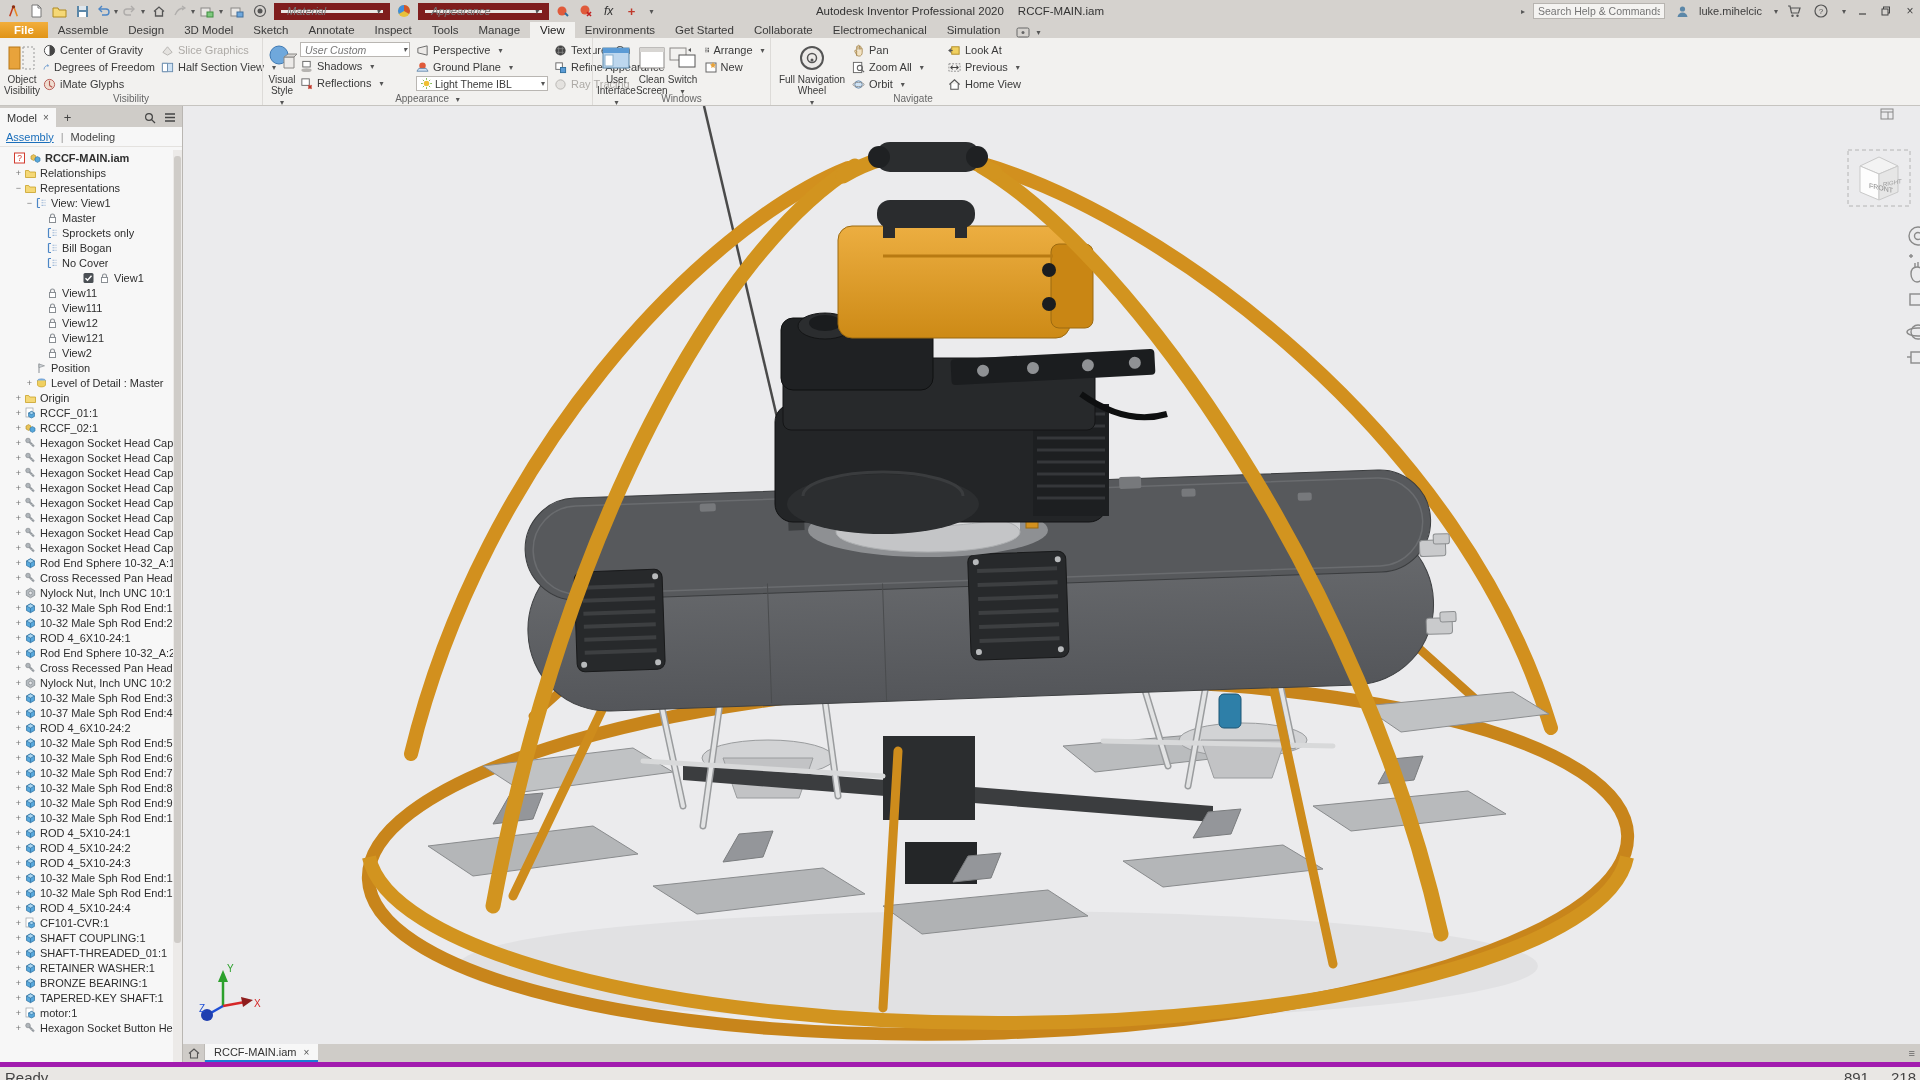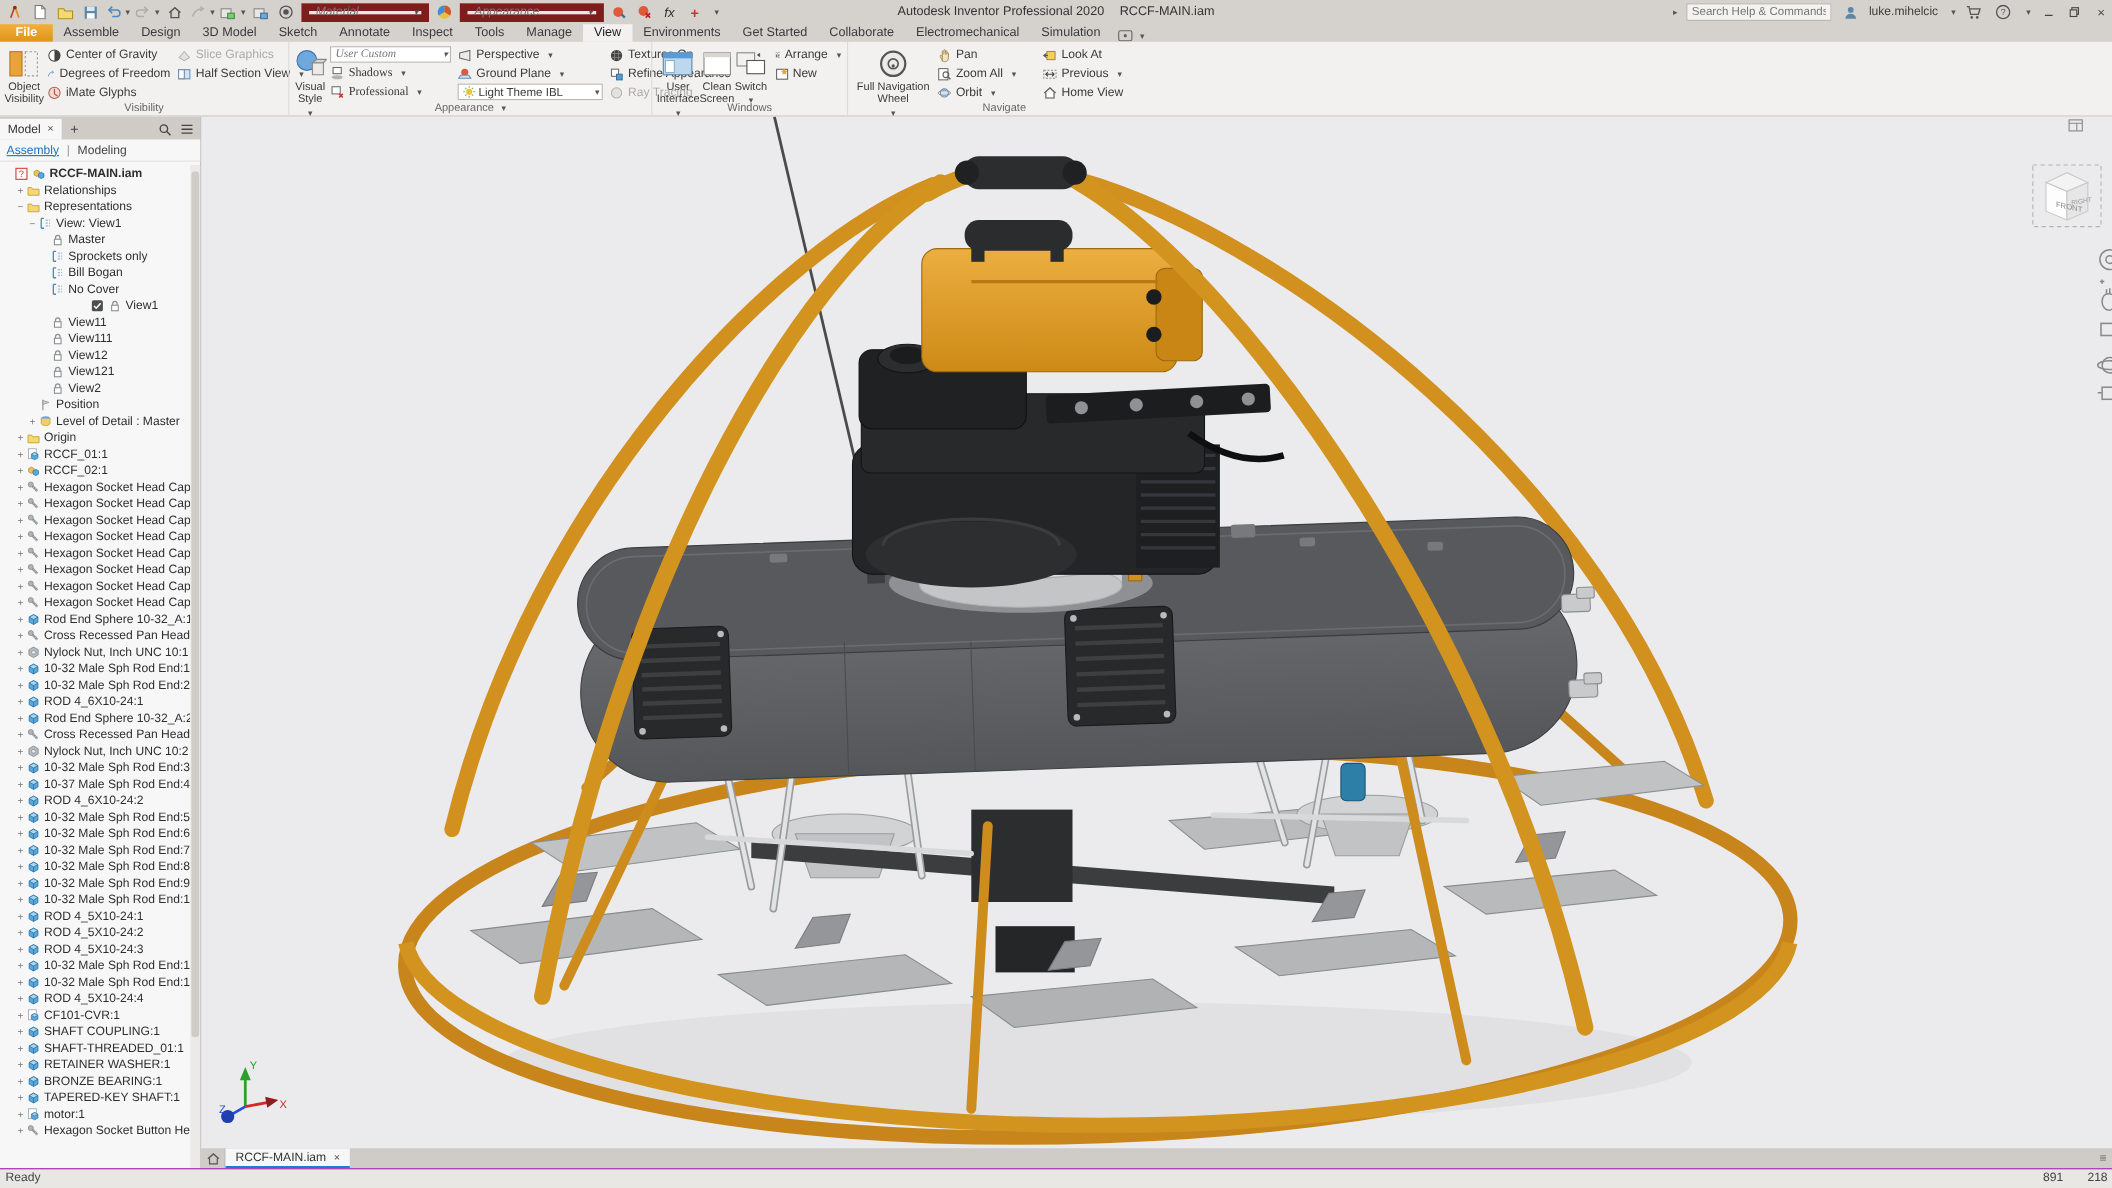--- a/index.html
+++ b/index.html
@@ -68,21 +68,21 @@
   #vp-expand { position:absolute; right:24px; top:2px; width:16px; height:14px; color:#777; }
 
   
   #doctabbar { position:absolute; left:183px; right:0; top:1044px; height:18px; background:#cfccc8; display:flex; align-items:stretch; font-size:11px; }
   #doc-home { width:22px; display:flex; align-items:center; justify-content:center; border-right:1px solid #bdbab6; color:#555; }
   #doc-tab { background:#f7f7f7; display:flex; align-items:center; gap:7px; padding:0 9px; color:#333; border-bottom:2px solid #1b7cd6; }
   #doc-tab .close { color:#555; font-size:10px; }
   #doctab-menu { margin-left:auto; display:flex; align-items:center; padding-right:5px; color:#666; font-size:11px; }
 
   
-  #statusbar { position:absolute; left:0; top:1062px; width:1920px; height:18px; background:#e9e7e4; border-top:1px solid #a21caf; font-size:11px; color:#444; }
+  #statusbar { position:absolute; left:0; top:1062px; width:1920px; height:18px; background:#e9e7e4; border-top:5px solid #a21caf; font-size:15px; color:#444; }
   #status-ready { position:absolute; left:5px; top:2px; }
   #status-counts { position:absolute; right:4px; top:2px; display:flex; gap:22px; }
   svg { display:block; }
 </style>
 </head>
 <body>
 
 <div id="titlebar">
   <div id="qat">
     <span class="qat-btn">
@@ -320,40 +320,40 @@
       <span class="rbig-ico">
           <svg width="30" height="28" viewBox="0 0 30 28">
             <circle cx="12" cy="11" r="9" fill="#6fa8dc" stroke="#3e78b2"></circle>
             <path d="M17 13h10v11H17z" fill="#eceae8" stroke="#8a8886"></path>
             <path d="M17 13l4-3h9l-3 3z" fill="#d8d6d3" stroke="#8a8886"></path>
           </svg>
         </span>
       <span>Visual Style</span>
         <span class="arr" style="margin:0;">▾</span>
     </div>
-    <div class="rcol" style="width:118px;font-family:Liberation Serif, serif;">
+    <div class="rcol" style="width:118px;">
       <div class="rcombo" style="width:110px; justify-content:space-between;">
           <span>User Custom</span>
           <span class="arr">▾</span>
         </div>
       <div class="rsm">
           <svg width="13" height="13" viewBox="0 0 14 14">
             <rect x="3" y="1.5" width="8" height="6" fill="#fff" stroke="#666"></rect>
             <ellipse cx="7" cy="11" rx="5.5" ry="2" fill="#b5b3b0"></ellipse>
           </svg>
           <span>Shadows</span>
           <span class="arr">▾</span>
         </div>
       <div class="rsm">
           <svg width="13" height="13" viewBox="0 0 14 14">
             <rect x="2" y="2" width="8" height="7" fill="#fff" stroke="#666"></rect>
             <path d="M9 9l3.5 3.5" stroke="#c0392b" stroke-width="1.6"></path>
             <path d="M12.5 9L9 12.5" stroke="#c0392b" stroke-width="1.6"></path>
           </svg>
-          <span>Professional</span>
+          <span>Reflections</span>
           <span class="arr">▾</span>
         </div>
     </div>
     <div class="rcol" style="width:140px;">
       <div class="rsm">
           <svg width="13" height="13" viewBox="0 0 14 14">
             <path d="M2 4.5L12 2v10L2 9.5z" fill="#eceae8" stroke="#666"></path>
           </svg>
           <span>Perspective</span>
           <span class="arr">▾</span>

